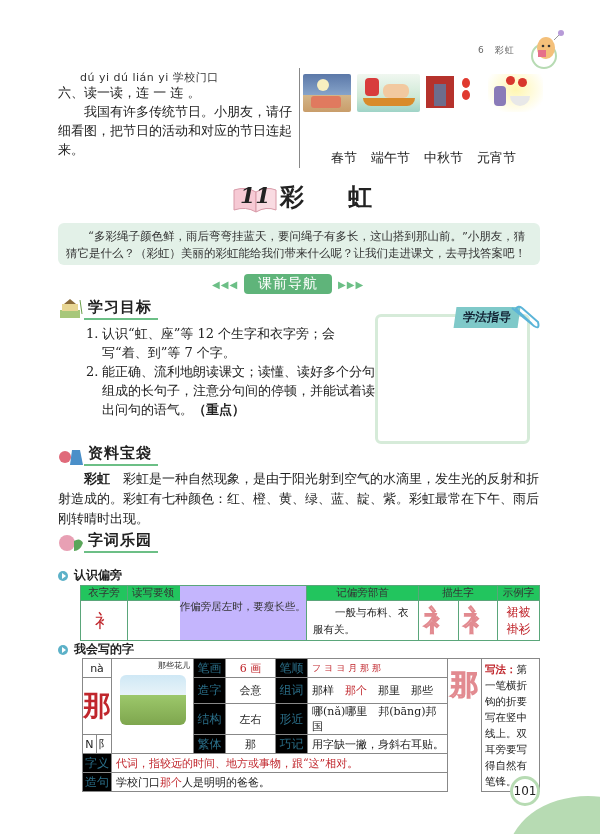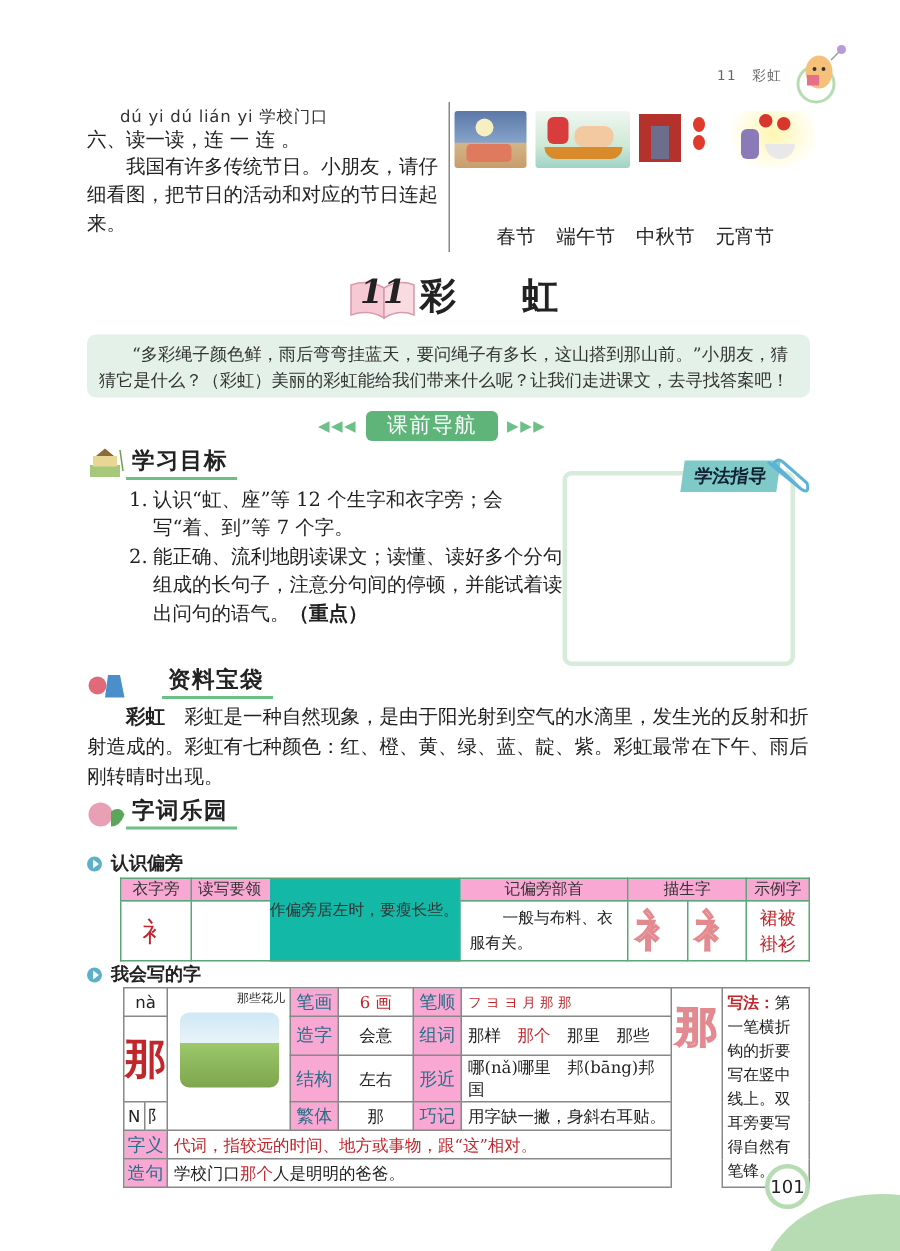--- a/index.html
+++ b/index.html
@@ -60,36 +60,36 @@
 
   
   .sub-head { display: flex; align-items: center; gap: 6px; font-family: "DejaVu Sans", sans-serif; font-size: 12px; font-weight: bold; }
   .dot { width: 10px; height: 10px; border-radius: 50%; background: #5cb1c8; position: relative; }
   .dot::after { content: ""; position: absolute; left: 4px; top: 2px; border-left: 4px solid #fff; border-top: 3px solid transparent; border-bottom: 3px solid transparent; }
 
   
   table { border-collapse: collapse; }
   .radical-table { left: 80px; top: 585px; width: 460px; font-size: 10.5px; }
   .radical-table td, .radical-table th { border: 1px solid #5aa67a; }
-  .radical-table th { background: #f9a8d4; font-weight: normal; height: 15px; color: #333; }
+  .radical-table th { background: #22c55e; font-weight: normal; height: 15px; color: #333; }
   .radical-table td { height: 40px; vertical-align: middle; }
 
   .write-table { left: 82px; top: 658px; width: 458px; font-size: 11px; }
   .write-table td { border: 1px solid #888; height: 19px; text-align: center; }
-  .write-table .lbl { background: #f9a8d4; color: #2a6e88; font-size: 12px; }
+  .write-table .lbl { background: #000000; color: #2a6e88; font-size: 12px; }
   .red { color: #c0262c; }
   .practice { font-size: 28px; color: transparent; -webkit-text-stroke: 1px #e28a90; font-weight: bold; }
 
   .page-num-circle { left: 510px; top: 776px; width: 30px; height: 30px; border-radius: 50%; border: 3px solid #b7dbb3; background: #fff; font-family: "DejaVu Sans", sans-serif; font-size: 12px; text-align: center; line-height: 24px; z-index: 2; }
   .corner-blob { left: 508px; top: 796px; width: 160px; height: 120px; border-radius: 50%; background: #b7dbb3; }
 </style>
 </head>
 <body>
 
-<div class="abs running-head sans">11　彩虹</div>
+<div class="abs running-head sans">6　彩虹</div>
 <svg class="abs mascot" viewBox="0 0 36 40">
   <circle cx="14" cy="26" r="12" fill="none" stroke="#b7dbb3" stroke-width="2"></circle>
   <ellipse cx="16" cy="18" rx="9" ry="11" fill="#f4c07a"></ellipse>
   <circle cx="13" cy="16" r="1.3" fill="#333"></circle>
     <circle cx="19" cy="16" r="1.3" fill="#333"></circle>
   <rect x="8" y="20" width="8" height="7" fill="#e6708a"></rect>
   <line x1="24" y1="10" x2="30" y2="4" stroke="#999"></line>
     <circle cx="31" cy="3" r="3" fill="#b79bd8"></circle>
 </svg>
 
@@ -159,21 +159,21 @@
 
 <div class="abs method-box">
   <ul>
   </ul>
 </div>
 <div class="abs method-tag">学法指导</div>
 <svg class="abs clip" viewBox="0 0 32 28">
   <path d="M2 4 L24 22 Q30 26 28 18 L12 4 Q8 1 6 5 L22 20" fill="none" stroke="#5bb4d8" stroke-width="2"></path>
 </svg>
 
-<div class="abs" style="left:58px;top:444px;display:flex;align-items:flex-end;gap:24px;">
+<div class="abs" style="left:58px;top:444px;display:flex;align-items:flex-end;">
   <svg class="sec-icon" viewBox="0 0 26 22">
     <circle cx="7" cy="13" r="6" fill="#e06a7a"></circle>
       <path d="M14 6 L22 6 L25 21 L12 21 Z" fill="#4a8fc9"></path>
   </svg>
   <span class="sec-title">资料宝袋</span>
 </div>
 <div class="abs material"><span class="term">彩虹</span><span>　彩虹是一种自然现象，是由于阳光射到空气的水滴里，发生光的反射和折射造成的。彩虹有七种颜色：红、橙、黄、绿、蓝、靛、紫。彩虹最常在下午、雨后刚转晴时出现。</span></div>
 
 <div class="abs" style="left:58px;top:531px;display:flex;align-items:flex-end;">
   <svg class="sec-icon" viewBox="0 0 26 22">
@@ -185,21 +185,21 @@
 
 <div class="abs sub-head" style="left:58px;top:567px;">
   <span class="dot"></span>
   <span>认识偏旁</span>
 </div>
 <table class="abs radical-table">
   <tbody>
       <tr>
     <th style="width:47px">衣字旁</th>
     <th style="width:52px;border-right:none;text-align:left;padding-left:4px">读写要领</th>
-    <th style="width:127px;background:#14b8a6;border-top:1px solid #5aa67a;border-left:none" rowspan="2"><span style="font-weight:normal;position:relative;top:-6px">作偏旁居左时，要瘦长些。</span></th>
+    <th style="width:127px;background:#c4b5fd;border-top:1px solid #5aa67a;border-left:none" rowspan="2"><span style="font-weight:normal;position:relative;top:-6px">作偏旁居左时，要瘦长些。</span></th>
     <th style="width:112px">记偏旁部首</th>
     <th style="width:74px" colspan="2">描生字</th>
     <th style="width:42px">示例字</th>
   </tr>
   <tr>
     <td style="text-align:center;color:#c0262c;font-size:18px">衤</td>
     <td style="border-right:none"></td>
     <td style="padding:2px 6px;text-indent:22px;line-height:17px">一般与布料、衣服有关。</td>
     <td style="text-align:center"><span class="practice">衤</span></td>
     <td style="text-align:center"><span class="practice">衤</span></td>

